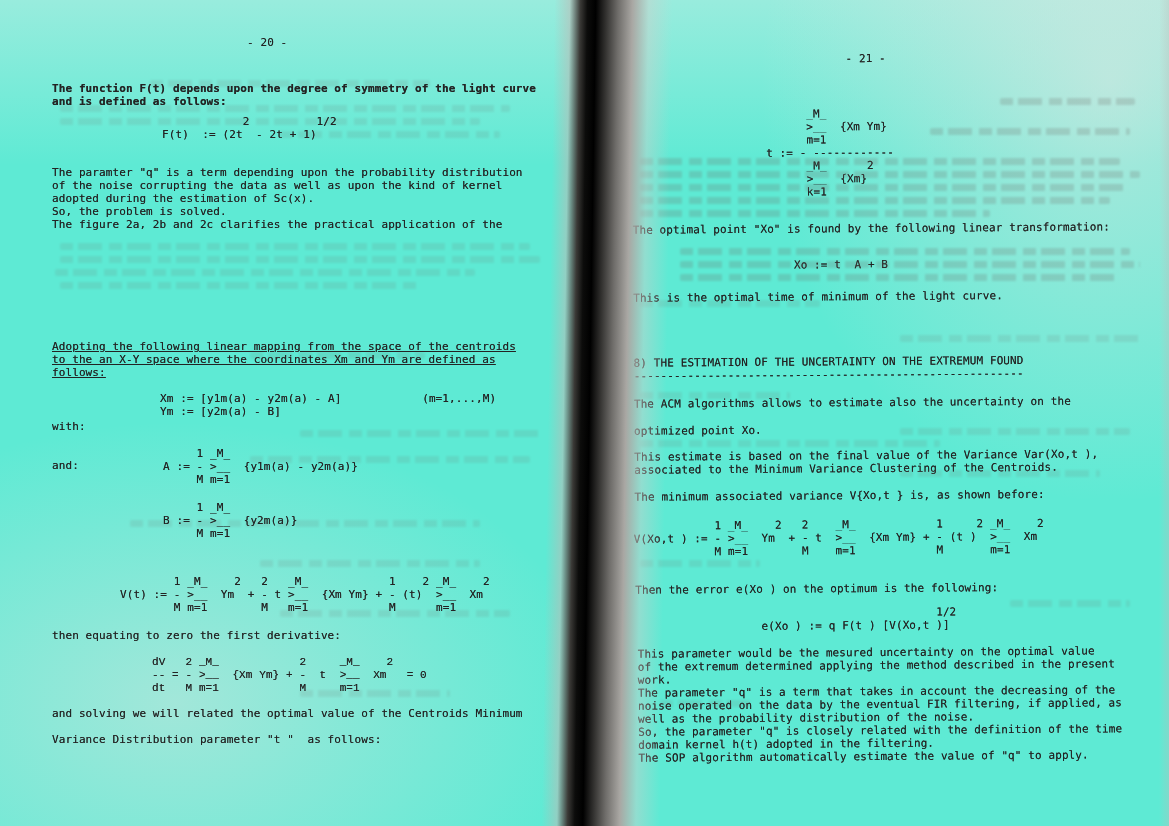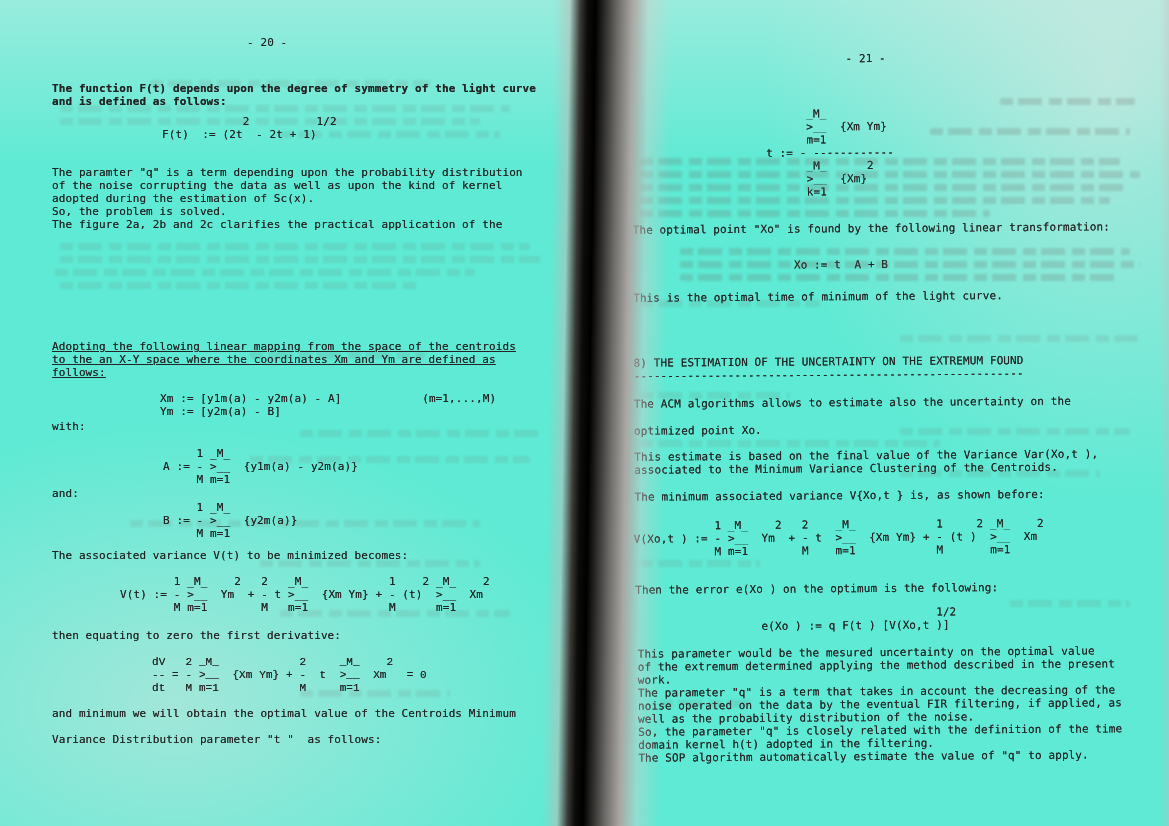--- a/index.html
+++ b/index.html
@@ -130,33 +130,32 @@
 The figure 2a, 2b and 2c clarifies the practical application of the</pre>
     <pre class="txt" style="left:52px;  top:340px;text-decoration:underline;">Adopting the following linear mapping from the space of the centroids
 to the an X-Y space where the coordinates Xm and Ym are defined as
 follows:</pre>
     <pre class="txt" style="left:160px; top:392px;">Xm := [y1m(a) - y2m(a) - A]            (m=1,...,M)
 Ym := [y2m(a) - B]</pre>
     <pre class="txt" style="left:52px;  top:420px;">with:</pre>
     <pre class="txt" style="left:163px; top:447px;">     1 _M_
 A := - &gt;__  {y1m(a) - y2m(a)}
      M m=1</pre>
-    <pre class="txt" style="left:52px;  top:487px;">and:</pre>
+    <pre class="txt" style="left:52px;  top:459px;">and:</pre>
     <pre class="txt" style="left:163px; top:501px;">     1 _M_
 B := - &gt;__  {y2m(a)}
      M m=1</pre>
-    <pre class="txt" style="left:52px;  top:549px;">The associated variance V(t) to be minimized becomes:</pre>
     <pre class="txt" style="left:120px; top:575px;">        1 _M_    2   2   _M_            1    2 _M_    2
 V(t) := - &gt;__  Ym  + - t &gt;__  {Xm Ym} + - (t)  &gt;__  Xm
         M m=1        M   m=1            M      m=1</pre>
     <pre class="txt" style="left:52px;  top:629px;">then equating to zero the first derivative:</pre>
     <pre class="txt" style="left:152px; top:656px;font-family:Liberation Mono, monospace;">dV   2 _M_            2     _M_    2
 -- = - &gt;__  {Xm Ym} + -  t  &gt;__  Xm   = 0
 dt   M m=1            M     m=1</pre>
-    <pre class="txt" style="left:52px;  top:707px;">and minimum we will obtain the optimal value of the Centroids Minimum</pre>
+    <pre class="txt" style="left:52px;  top:707px;">and solving we will related the optimal value of the Centroids Minimum</pre>
     <pre class="txt" style="left:52px;  top:733px;">Variance Distribution parameter "t "  as follows:</pre>
   </div>
 
   <div class="layer" id="right-layer">
     <pre class="txt" style="left:848px; top:52px;">- 21 -</pre>
     <pre class="txt" style="left:768px; top:107px;">      _M_
       &gt;__  {Xm Ym}
       m=1
 t := - ------------
       _M_      2

